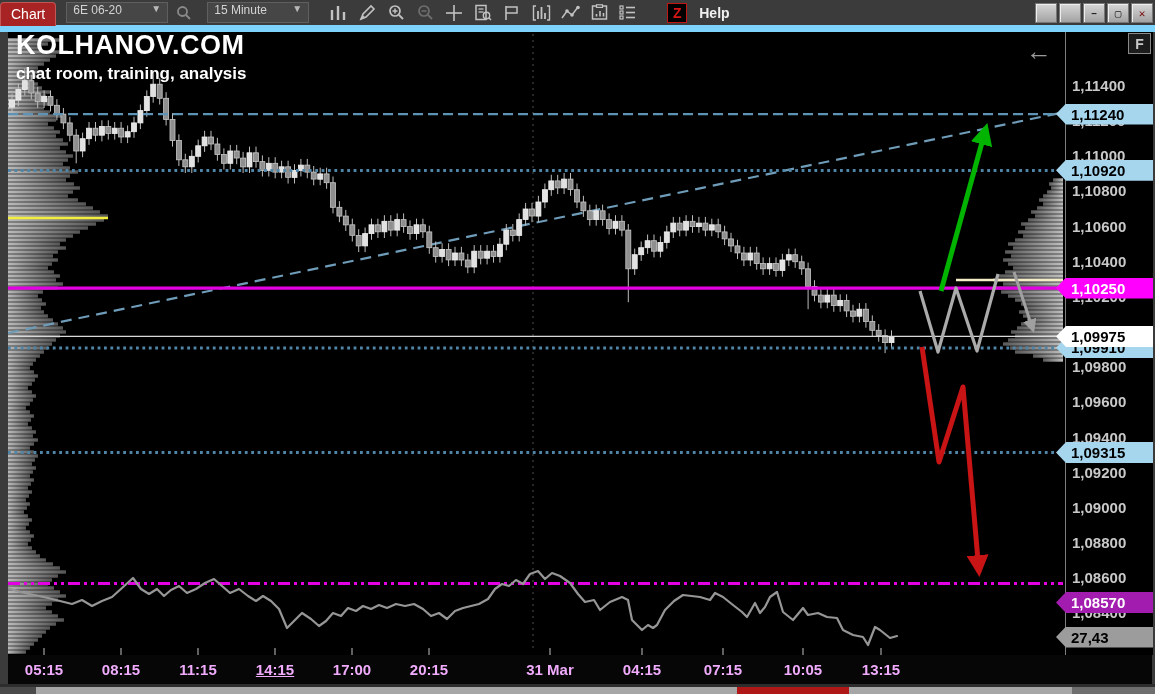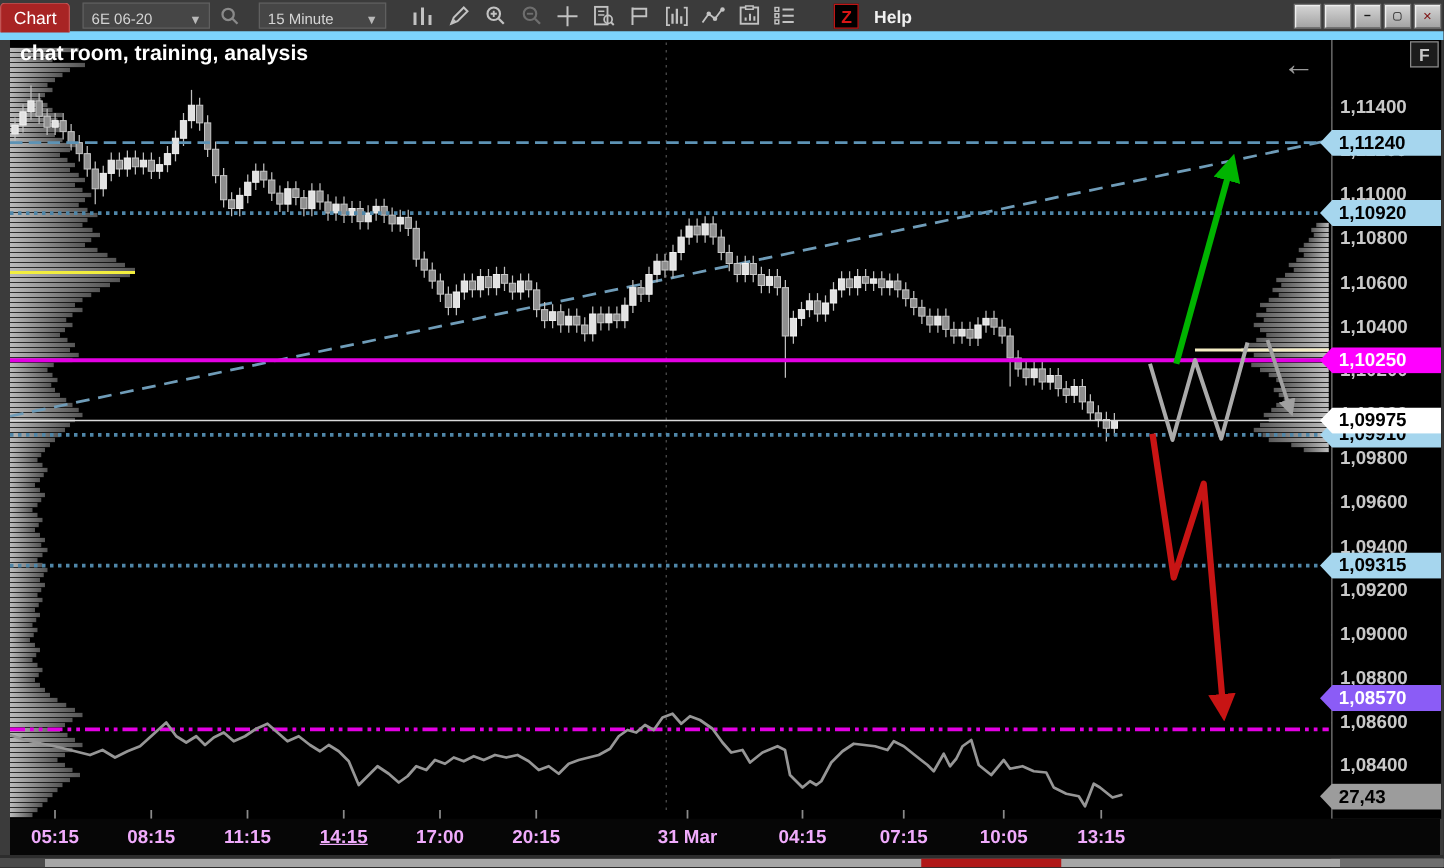--- a/index.html
+++ b/index.html
@@ -5,21 +5,21 @@
   html,body{margin:0;padding:0;background:#222;}
   #win{position:relative;width:1155px;height:694px;background:#3b3b3b;overflow:hidden;
        font-family:"Liberation Sans",sans-serif;}
   
   #toolbar{position:absolute;left:0;top:0;width:1155px;height:25px;background:#3b3b3b;
            border-bottom:7px solid #7dd3fc;display:flex;align-items:center;z-index:30;}
   .tab-chart{height:23px;margin-top:2px;padding:0 10px;background:#a82424;border:1px solid #c25555;
              border-bottom:none;border-radius:4px 4px 0 0;color:#fff;font-size:14px;
              display:flex;align-items:center;}
   .combo{height:19px;margin-left:10px;padding:0 6px;background:#464646;border:1px solid #5f5f5f;
-         color:#d4d4d4;font-size:12px;display:flex;align-items:flex-end;min-width:88px;justify-content:space-between;}
+         color:#d4d4d4;font-size:12px;display:flex;align-items:flex-start;min-width:88px;justify-content:space-between;}
   .combo .chev{color:#b9b9b9;font-size:10px;margin-left:8px;}
   .tbicon{width:26px;height:21px;margin-left:3px;display:flex;align-items:center;justify-content:center;}
   .tbicon svg{display:block;}
   .dim{opacity:.38;}
   .zbadge{width:18px;height:18px;margin-left:26px;background:#000;border:1px solid #c01616;
           color:#d81616;font-weight:bold;font-size:14px;display:flex;align-items:center;justify-content:center;}
   .helplbl{color:#f0f0f0;font-size:14px;font-weight:bold;margin-left:12px;}
   .winbtns{position:absolute;right:2px;top:3px;display:flex;gap:2px;}
   .wbtn{width:20px;height:18px;background:linear-gradient(#d6d6d6,#a3a3a3);border:1px solid #777;
         box-shadow:inset 1px 1px 0 #eee;display:flex;align-items:center;justify-content:center;
@@ -746,20 +746,21 @@
       <div class="wbtn">
           <span>▢</span>
         </div>
       <div class="wbtn close">
           <span>✕</span>
         </div>
     </div>
   </div>
 
   <div id="watermark">
+    <div id="wm-title">KOLHANOV.COM</div>
     <div id="wm-sub">chat room, training, analysis</div>
   </div>
   <div id="back-arrow">←</div>
   <div id="fbtn">F</div>
 
 <div class="ticklabel" style="top: 77px;">1,11400</div>
     <div class="ticklabel" style="top: 112.15px;">1,11200</div>
     <div class="ticklabel" style="top: 147.3px;">1,11000</div>
     <div class="ticklabel" style="top: 182.45px;">1,10800</div>
     <div class="ticklabel" style="top: 217.6px;">1,10600</div>
@@ -773,15 +774,15 @@
     <div class="ticklabel" style="top: 498.8px;">1,09000</div>
     <div class="ticklabel" style="top: 533.95px;">1,08800</div>
     <div class="ticklabel" style="top: 569.1px;">1,08600</div>
     <div class="ticklabel" style="top: 604.25px;">1,08400</div>
     <div class="pricetag" style="top: 103.62px; background: rgb(166, 214, 238); color: rgb(0, 0, 0);">1,11240</div>
     <div class="pricetag" style="top: 159.86px; background: rgb(166, 214, 238); color: rgb(0, 0, 0);">1,10920</div>
     <div class="pricetag" style="top: 277.613px; background: rgb(255, 0, 255); color: rgb(255, 255, 255);">1,10250</div>
     <div class="pricetag" style="top: 337.368px; background: rgb(166, 214, 238); color: rgb(0, 0, 0);">1,09910</div>
     <div class="pricetag" style="top: 325.944px; background: rgb(255, 255, 255); color: rgb(0, 0, 0);">1,09975</div>
     <div class="pricetag" style="top: 441.939px; background: rgb(166, 214, 238); color: rgb(0, 0, 0);">1,09315</div>
-    <div class="pricetag" style="top: 548px; background: #8b5cf6; color: rgb(255, 255, 255);">1,08570</div>
+    <div class="pricetag" style="top: 592px; background: #a21caf; color: rgb(255, 255, 255);">1,08570</div>
     <div class="pricetag" style="top: 626.5px; background: rgb(156, 156, 156); color: rgb(0, 0, 0);">27,43</div>
   </div>
 
 </body></html>

